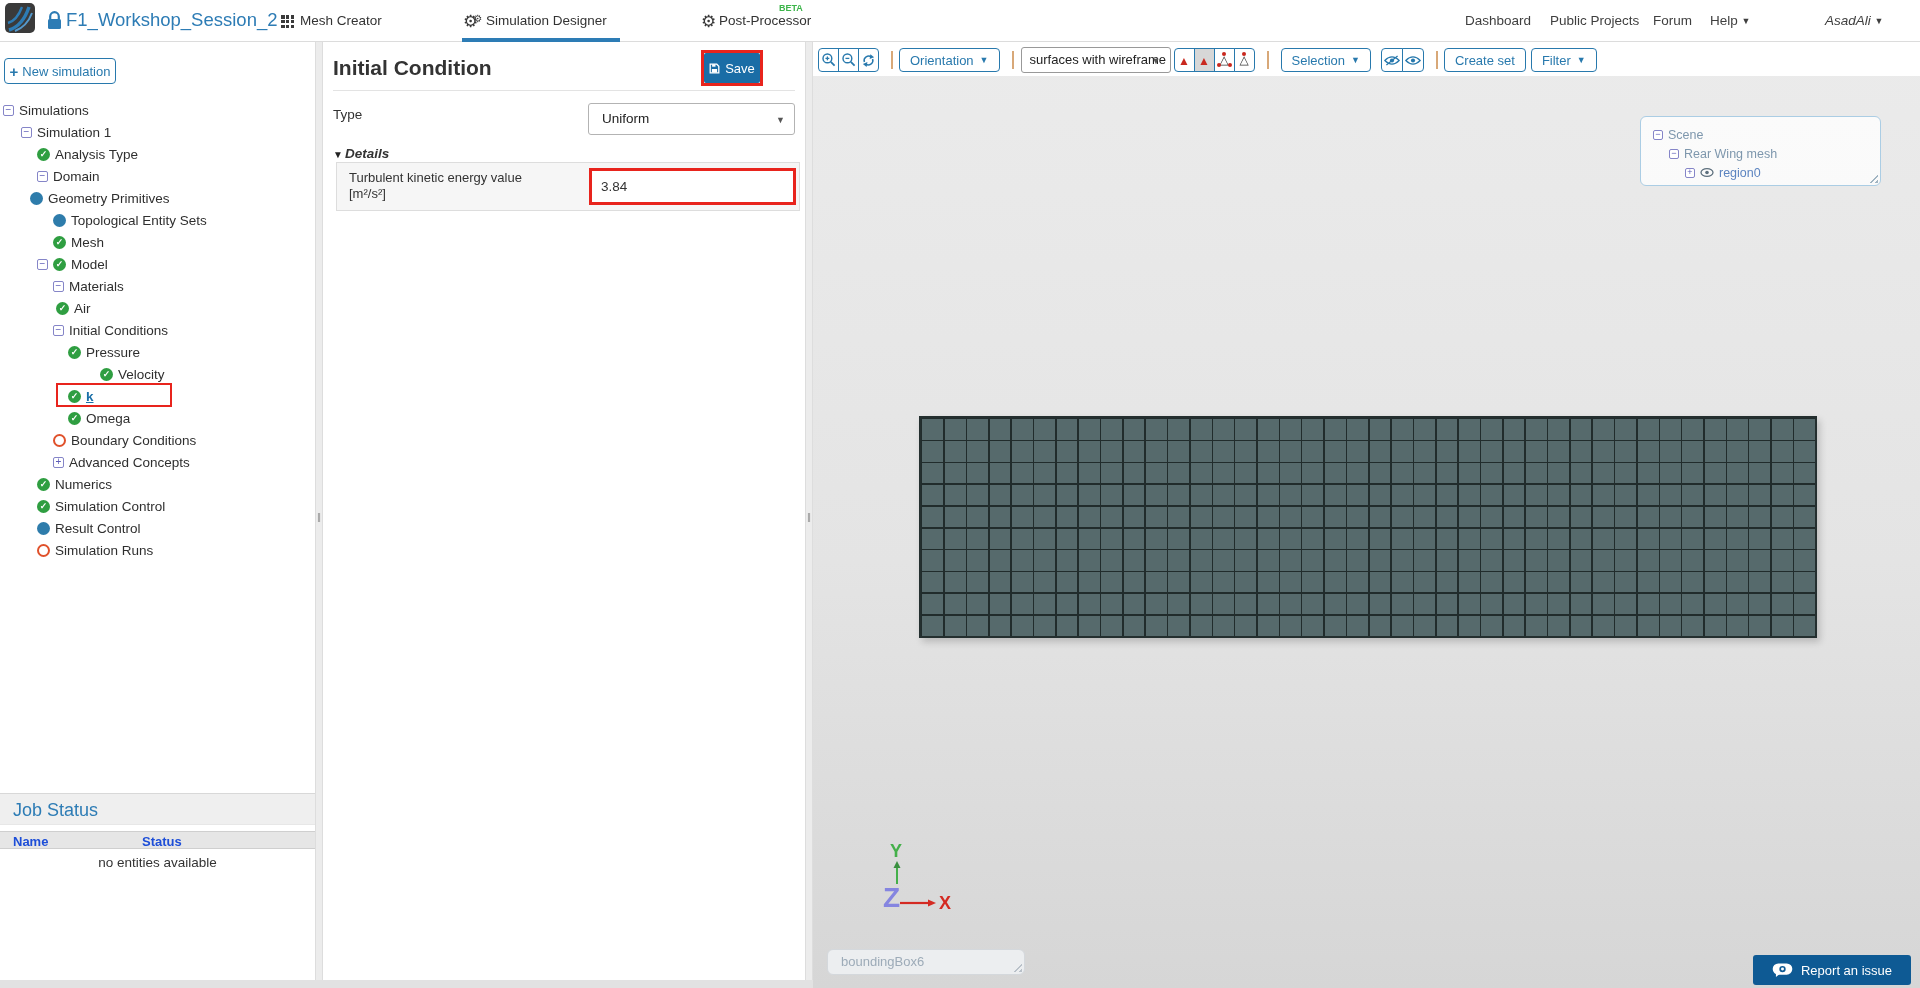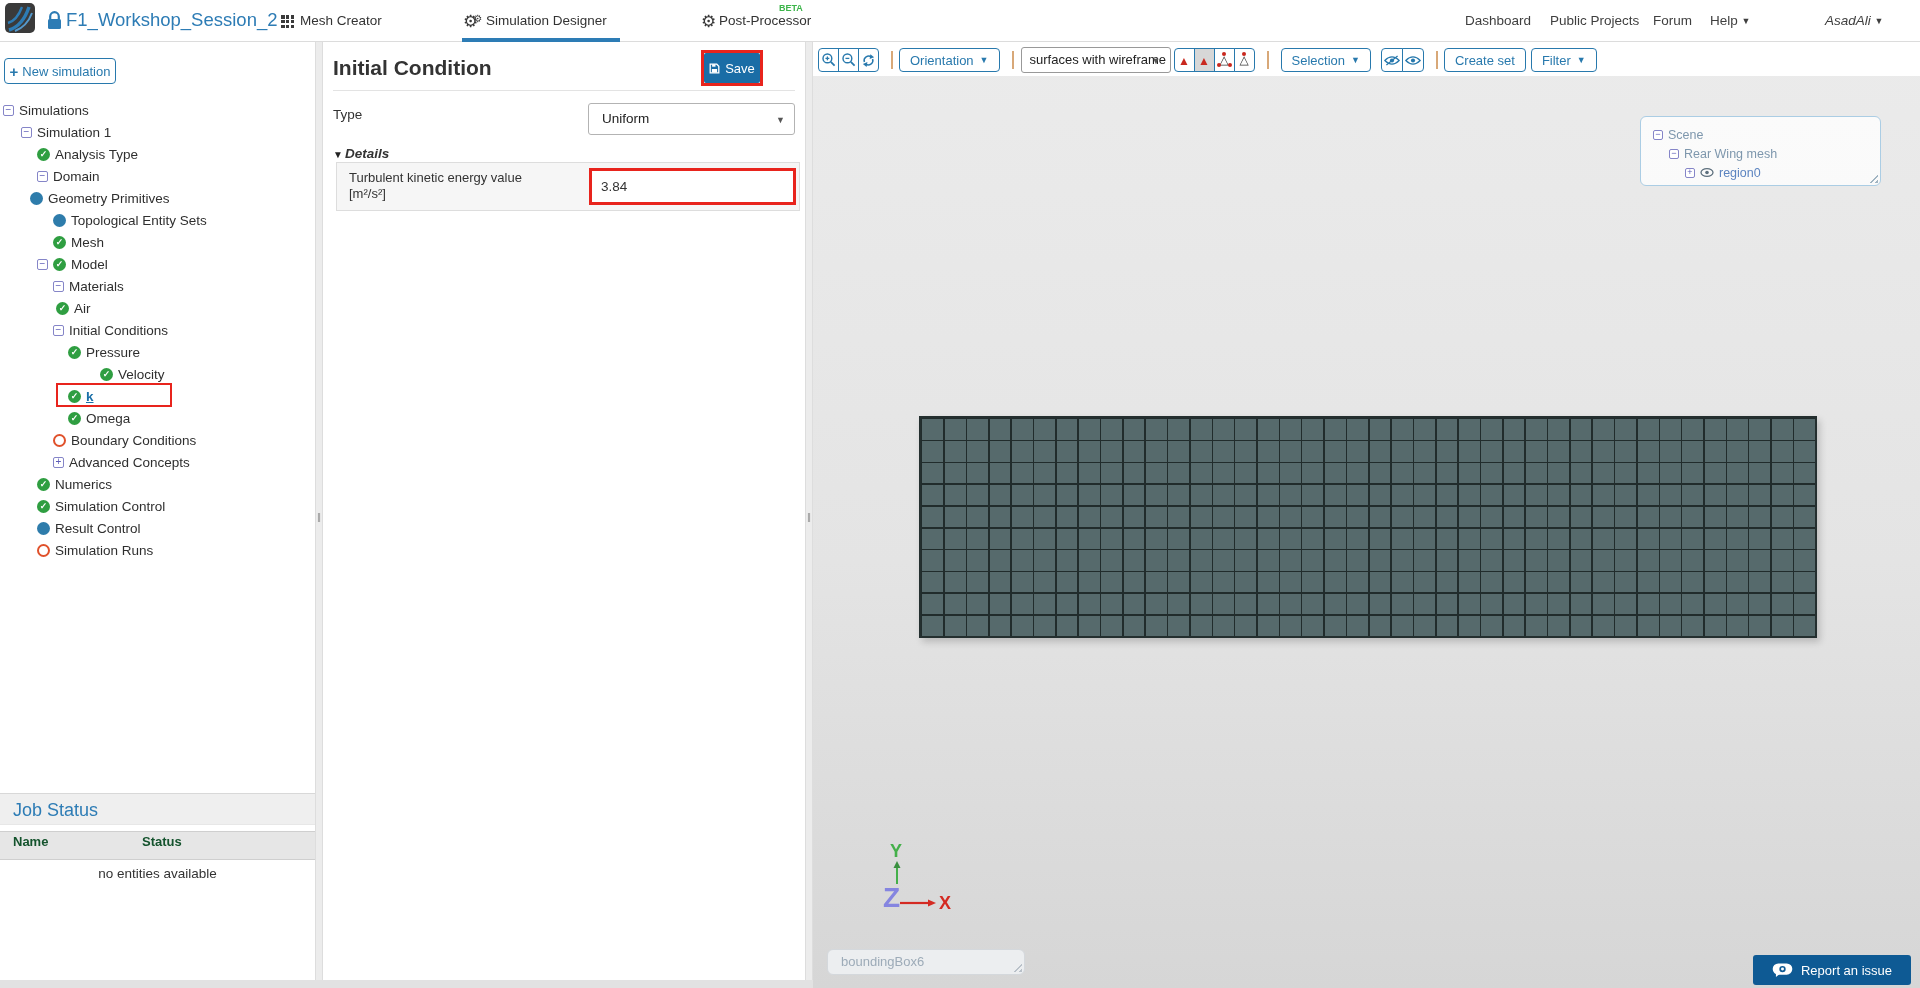--- a/index.html
+++ b/index.html
@@ -33,21 +33,21 @@
   .st-check { background:var(--check-green); color:#fff; font-size:9px; font-weight:bold; line-height:13px; text-align:center; }
   .st-check::after { content:"✓"; }
   .st-dot { background:var(--pending-blue); }
   .st-ring { background:#fff; border:2.5px solid var(--todo-orange); }
   .tree-label.sel { color:#1a6fa8; font-weight:bold; text-decoration:underline; }
   .red-frame-k { position:absolute; left:56px; top:-2px; width:116px; height:24px; border:2px solid var(--highlight-red); pointer-events:none; }
 
   #job-status { position:absolute; left:0; top:751px; width:315px; }
   #job-status-band { height:32px; background:#efefef; border-top:1px solid #d8d8d8; border-bottom:1px solid #e7e7e7; }
   #job-status-title { margin-left:13px; line-height:32px; font-size:18px; color:var(--brand-blue); }
-  #job-table-head { position:relative; margin-top:6px; height:29px; background:#e6e6e6; border-top:1px solid #cfcfcf; border-bottom:1px solid #cfcfcf; font-size:13px; font-weight:bold; color:#14532d; }
+  #job-table-head { position:relative; margin-top:6px; height:18px; background:#e6e6e6; border-top:1px solid #cfcfcf; border-bottom:1px solid #cfcfcf; font-size:13px; font-weight:bold; color:#1d4ed8; }
   #col-name { position:absolute; left:13px; top:2px; }
   #col-status { position:absolute; left:142px; top:2px; }
   #job-empty { margin-top:6px; text-align:center; font-size:13.5px; color:#333; }
 
   
   .vsep { position:absolute; top:42px; width:8px; height:938px; background:#ececec; border-left:1px solid #ddd; border-right:1px solid #ddd; cursor:col-resize; }
   #sep-left { left:315px; } #sep-right { left:805px; }
   .vsep .grip { position:absolute; left:-1px; top:470px; width:8px; text-align:center; font-size:9px; color:#8a8a8a; }
   .vsep .grip::after { content:"∥"; }
 

